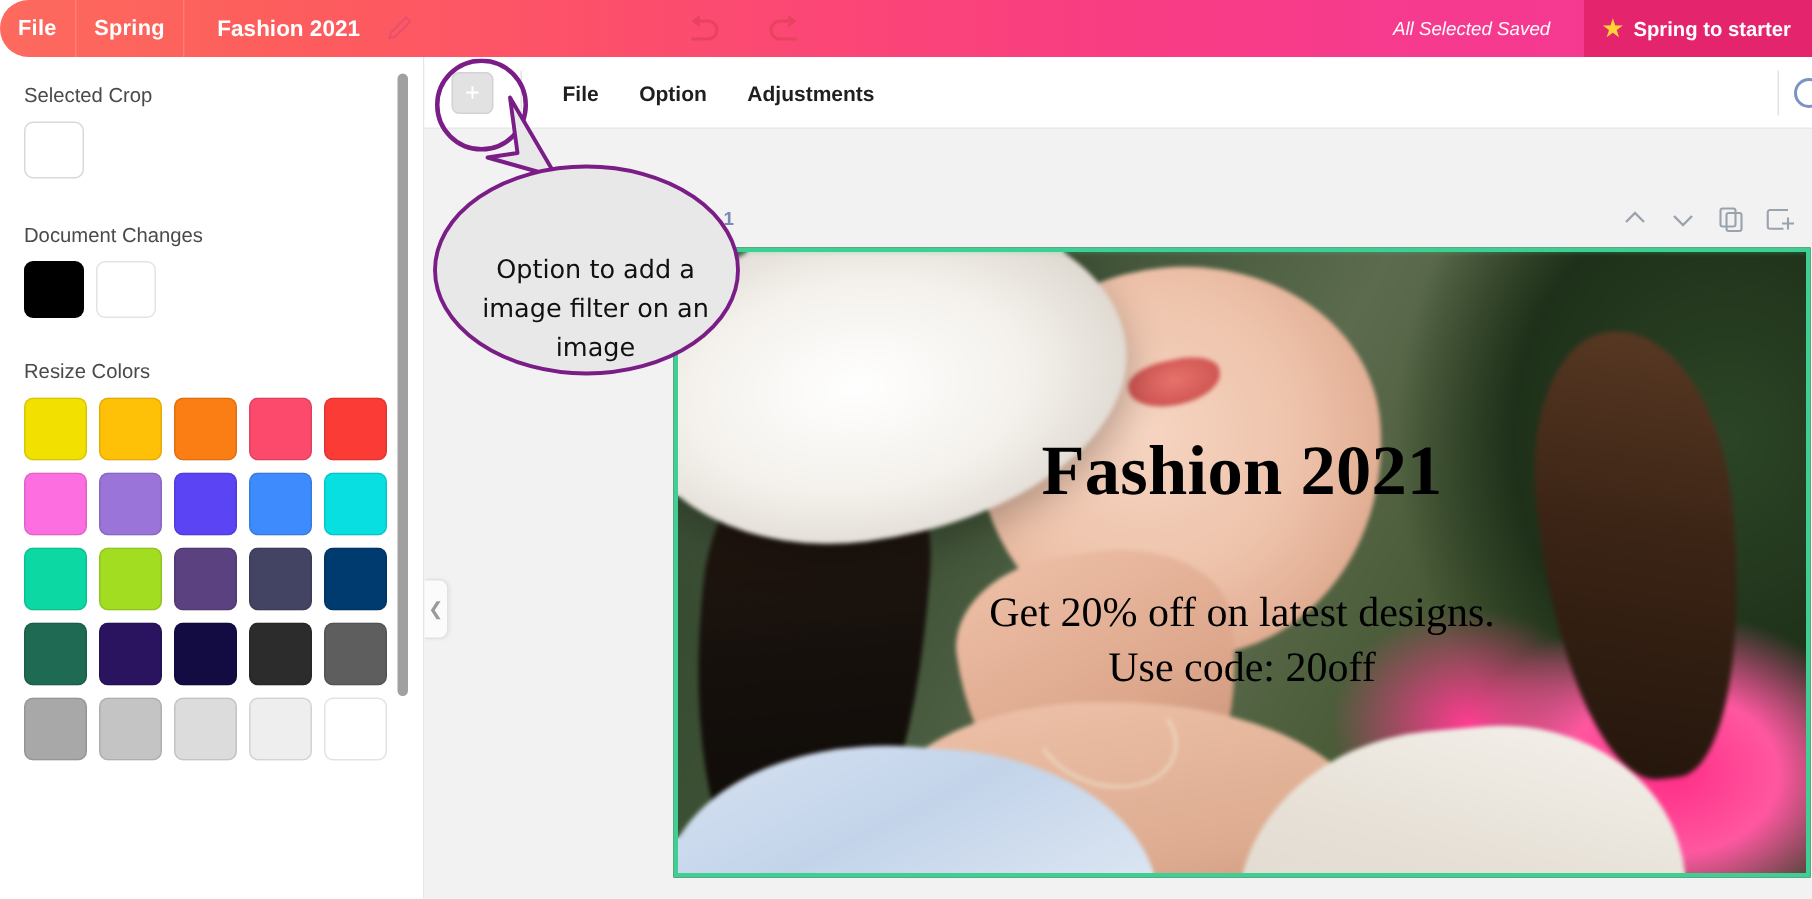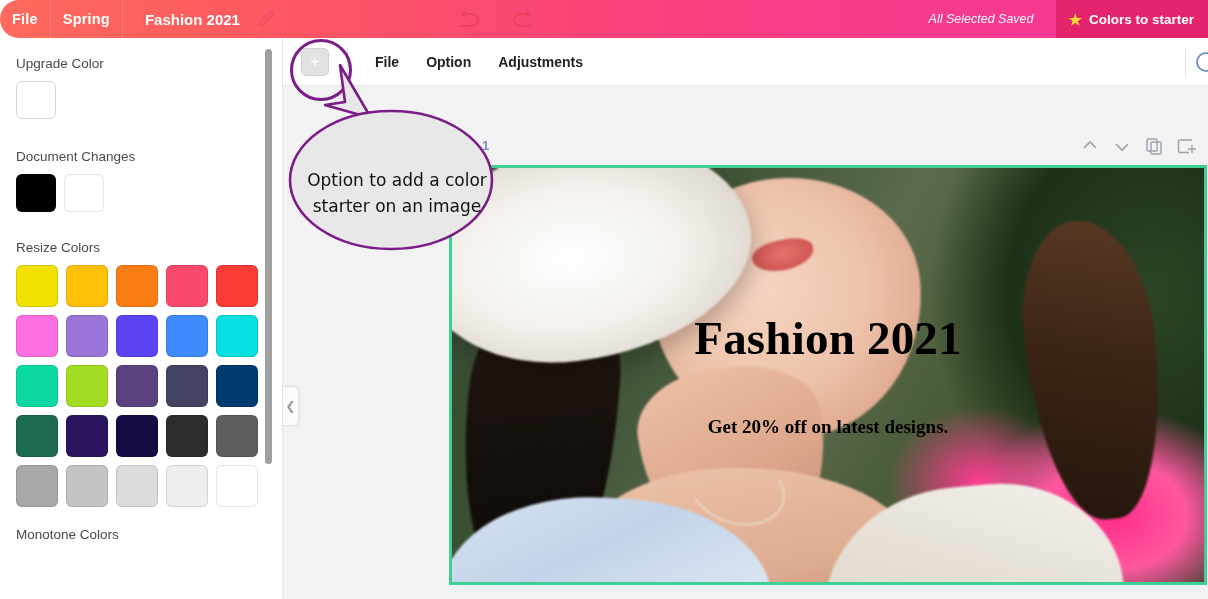--- a/index.html
+++ b/index.html
@@ -257,21 +257,21 @@
     align-items: center; justify-content: center;
     color: #000000;
     font-family: "Liberation Serif", serif;
     text-align: center;
     pointer-events: none;
   }
   .ov-h1 {
     font-size: 47px; font-weight: bold; line-height: 1.22;
     letter-spacing: .2px;
   }
-  .ov-h2 { font-size: 19px; font-weight: bold; line-height: 1.3; margin-top: 48px; }
+  .ov-h2 { font-size: 28px; font-weight: normal; line-height: 1.3; margin-top: 48px; }
 
   
   .collapse {
     position: absolute; left: 0; top: 300px;
     width: 16px; height: 40px;
     background: #fbfbfb;
     border: 1px solid #e2e2e2; border-left: none;
     border-radius: 0 6px 6px 0;
     display: flex; align-items: center; justify-content: center;
     color: #9a9a9a; font-size: 12px; cursor: pointer;
@@ -319,27 +319,27 @@
     <svg class="ur-ic" viewBox="0 0 26 22">
       <path d="M19 6 H10 a6 6 0 0 0 0 12 H21" fill="none" stroke="#e8425f" stroke-width="2"></path>
       <path d="M15.5 2 L21 6 L15.5 10 Z" fill="#e8425f"></path>
     </svg>
   </div>
 
   <div class="spacer"></div>
   <div class="saved-txt">All Selected Saved</div>
   <div class="upgrade-btn">
     <span class="star">★</span>
-    <span>Colors to starter</span>
+    <span>Spring to starter</span>
   </div>
 </div>
 
 <div class="sidebar">
   <div style="height:18px"></div>
-  <div class="sb-label">Upgrade Color</div>
+  <div class="sb-label">Selected Crop</div>
   <div class="sel-color-box"></div>
 
   <div style="height:30px"></div>
   <div class="sb-label">Document Changes</div>
   <div class="doc-row">
     <div class="swatch big" style="background:#000000"></div>
     <div class="swatch big" style="background:#ffffff"></div>
   </div>
 
   <div style="height:28px"></div>
@@ -366,21 +366,20 @@
       <div class="swatch" style="background: rgb(44, 44, 44);"></div>
       <div class="swatch" style="background: rgb(94, 94, 94);"></div>
       <div class="swatch" style="background: rgb(168, 168, 168);"></div>
       <div class="swatch" style="background: rgb(196, 196, 196);"></div>
       <div class="swatch" style="background: rgb(220, 220, 220);"></div>
       <div class="swatch" style="background: rgb(238, 238, 238);"></div>
       <div class="swatch" style="background: rgb(255, 255, 255);"></div>
     </div>
 
   <div style="height:20px"></div>
-  <div class="sb-label">Monotone Colors</div>
 
   <div class="sb-scroll"></div>
 </div>
 
 <div class="main">
 
   <div class="ed-toolbar">
     <div class="plus-btn">+</div>
     <div class="tb-sep"></div>
     <div class="tb-item">File</div>
@@ -426,30 +425,31 @@
         <div class="top-l"></div>
         <div class="top-r"></div>
         <div class="blur-ov"></div>
       </div>
       <div class="ov-text">
         <div class="ov-h1">
           <div>Fashion 2021</div>
         </div>
         <div class="ov-h2">
           <div>Get 20% off on latest designs.</div>
+          <div>Use code: 20off</div>
         </div>
       </div>
     </div>
 
     <div class="collapse">
       <span>❮</span>
     </div>
   </div>
 </div>
 
 <div class="callout-wrap">
   <div class="ring"></div>
   <svg width="240" height="250" viewBox="0 0 240 250" style="position:absolute;left:0;top:0">
     <path d="M57 25 L62 62 L42 65 L88 78 Z" fill="#e8e8e8" stroke="#7b1d87" stroke-width="2.6" stroke-linejoin="round"></path>
     <ellipse cx="108" cy="140" rx="101" ry="69" fill="#e8e8e8" stroke="#7b1d87" stroke-width="2.6"></ellipse>
   </svg>
-  <div class="callout-txt">Option to add a color starter on an image</div>
+  <div class="callout-txt">Option to add a image filter on an image</div>
 </div>
 
 </body></html>

